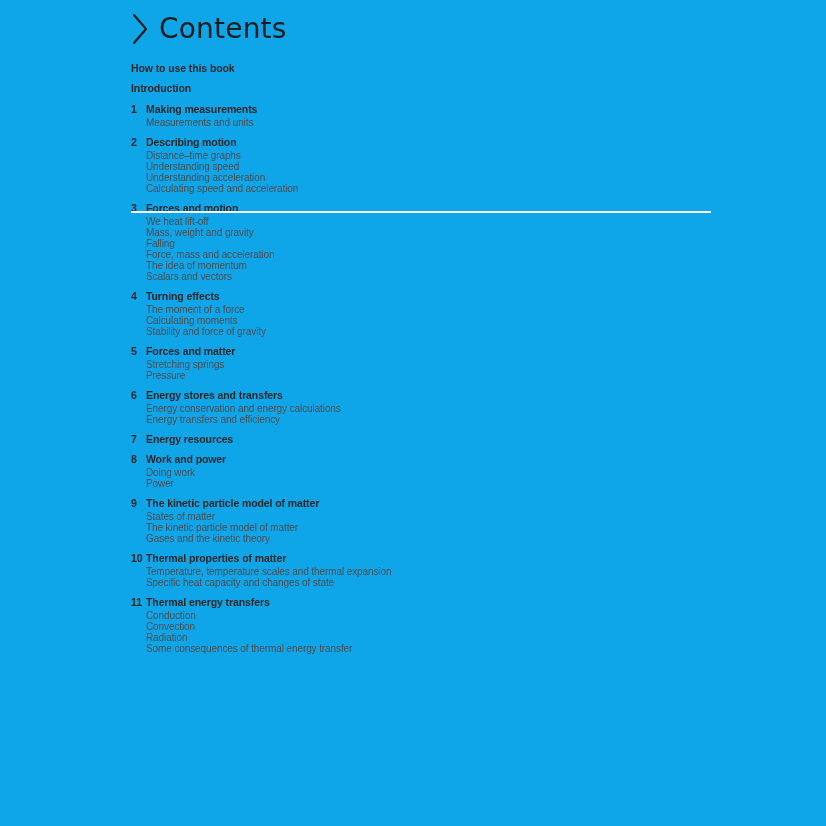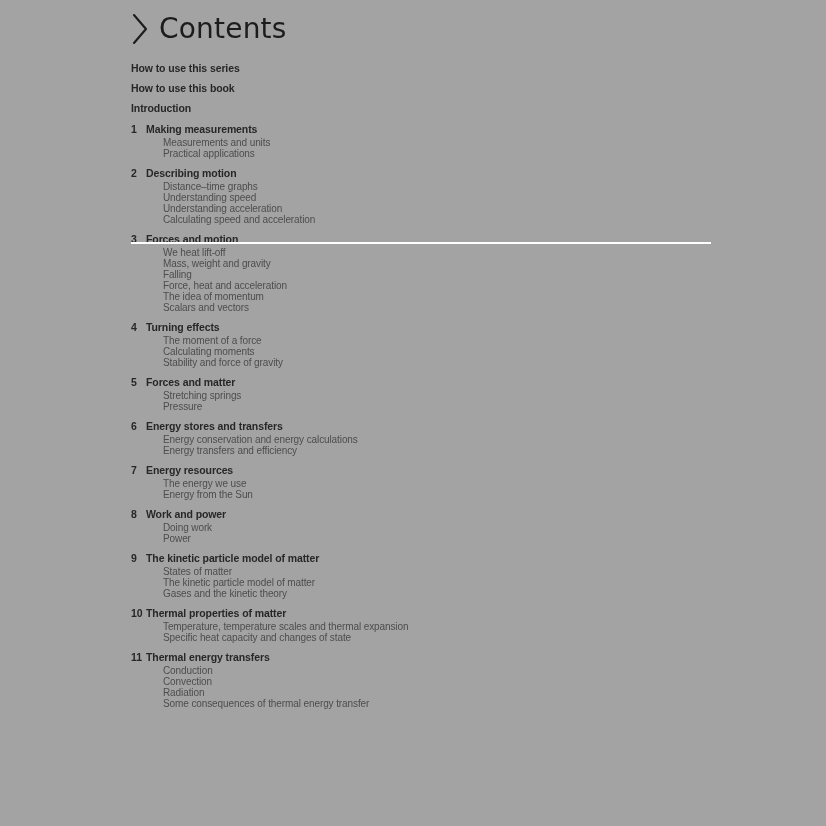--- a/index.html
+++ b/index.html
@@ -5,21 +5,21 @@
   * { margin: 0; padding: 0; box-sizing: border-box; }
   html, body { background: #ffffff; }
   body {
     font-family: "Liberation Sans", sans-serif;
     -webkit-font-smoothing: antialiased;
   }
   .page {
     position: relative;
     width: 826px;
     height: 826px;
-    background: #a3a3a3;
+    background: #0ea5e9;
     overflow: hidden;
   }
   .content {
     position: absolute;
     left: 131px;
     top: 12px;
     width: 580px;
   }
   .title-row {
     display: flex;
@@ -75,54 +75,52 @@
     background: #ffffff;
   }
   .chapter-num {
     width: 15px;
     flex: none;
   }
   .section-item {
     font-size: 10px;
     line-height: 11px;
     color: #4d4d4d;
-    margin-left: 32px;
+    margin-left: 15px;
     letter-spacing: -0.1px;
   }
 </style>
 </head>
 <body>
 
 <div class="page">
   <div class="content">
 
     <div class="title-row">
       <span class="chevron-icon">
         <svg viewBox="0 0 19 34" width="19" height="34">
           <polyline points="3,3 15,17 3,31" fill="none" stroke="#1c1c1c" stroke-width="2.1" stroke-linecap="round" stroke-linejoin="round"></polyline>
         </svg>
       </span>
       <h1 class="page-title">Contents</h1>
     </div>
 
     <div>
-        <div class="front-item">How to use this series</div>
         <div class="front-item">How to use this book</div>
         <div class="front-item">Introduction</div>
       </div>
 
     <div>
         <div class="chapter">
           <div class="chapter-heading">
             <span class="chapter-num">1</span>
             <span class="chapter-title">Making measurements</span>
           </div>
           <div>
             <div class="section-item">Measurements and units</div>
-            <div class="section-item">Practical applications</div>
           </div>
         </div>
         <div class="chapter">
           <div class="chapter-heading">
             <span class="chapter-num">2</span>
             <span class="chapter-title">Describing motion</span>
           </div>
           <div>
             <div class="section-item">Distance–time graphs</div>
             <div class="section-item">Understanding speed</div>
@@ -132,21 +130,21 @@
         </div>
         <div class="chapter">
           <div class="chapter-heading clipped">
             <span class="chapter-num">3</span>
             <span class="chapter-title">Forces and motion</span>
           </div>
           <div>
             <div class="section-item">We heat lift-off</div>
             <div class="section-item">Mass, weight and gravity</div>
             <div class="section-item">Falling</div>
-            <div class="section-item">Force, heat and acceleration</div>
+            <div class="section-item">Force, mass and acceleration</div>
             <div class="section-item">The idea of momentum</div>
             <div class="section-item">Scalars and vectors</div>
           </div>
         </div>
         <div class="chapter">
           <div class="chapter-heading">
             <span class="chapter-num">4</span>
             <span class="chapter-title">Turning effects</span>
           </div>
           <div>
@@ -172,24 +170,20 @@
           </div>
           <div>
             <div class="section-item">Energy conservation and energy calculations</div>
             <div class="section-item">Energy transfers and efficiency</div>
           </div>
         </div>
         <div class="chapter">
           <div class="chapter-heading">
             <span class="chapter-num">7</span>
             <span class="chapter-title">Energy resources</span>
-          </div>
-          <div>
-            <div class="section-item">The energy we use</div>
-            <div class="section-item">Energy from the Sun</div>
           </div>
         </div>
         <div class="chapter">
           <div class="chapter-heading">
             <span class="chapter-num">8</span>
             <span class="chapter-title">Work and power</span>
           </div>
           <div>
             <div class="section-item">Doing work</div>
             <div class="section-item">Power</div>

